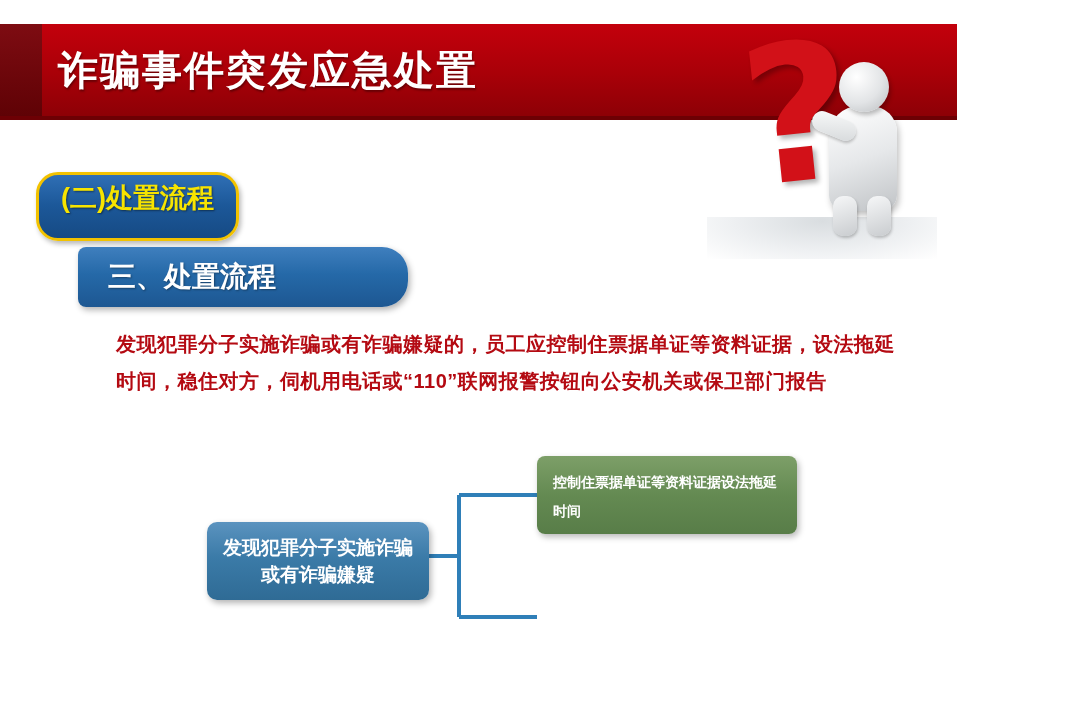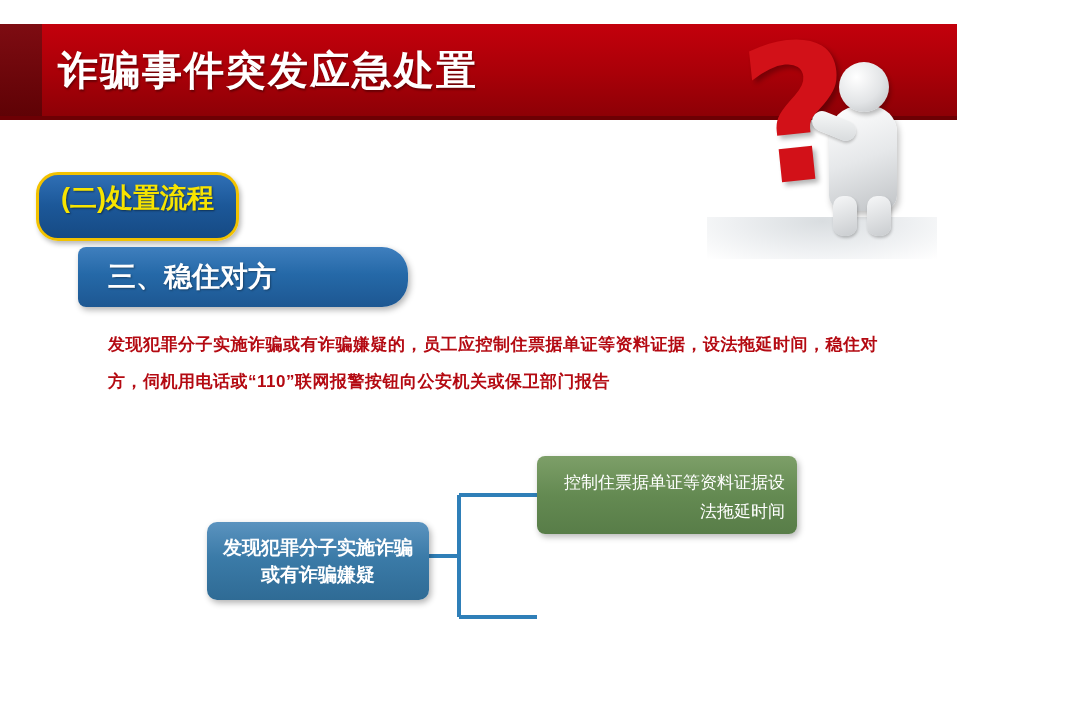--- a/index.html
+++ b/index.html
@@ -169,24 +169,24 @@
     font-weight: bold;
     color: #ffffff;
     line-height: 36px;
     white-space: nowrap;
     text-shadow: 1px 1px 2px rgba(0,0,0,0.35);
   }
 
   
   .body-para {
     position: absolute;
-    left: 108px;
+    left: 116px;
     top: 302px;
     width: 790px;
-    font-size: 17px;
+    font-size: 20px;
     font-weight: bold;
     color: #b40a12;
     line-height: 37px;
     letter-spacing: 0.5px;
   }
 
   
   .node-root {
     position: absolute;
     left: 207px;
@@ -224,25 +224,24 @@
     left: 537px;
     top: 546px;
     width: 260px;
     height: 106px;
   }
   .node-green-text {
     position: absolute;
     left: 16px;
     top: 12px;
     right: 12px;
-    font-size: 17px;
-    font-weight: normal;
+    font-size: 14px;
+    font-weight: bold;
     color: #ffffff;
     line-height: 29px;
-    text-align: right;
   }
   .connector {
     position: absolute;
     left: 429px;
     top: 462px;
     width: 110px;
     height: 140px;
   }
 
   
@@ -281,21 +280,21 @@
     <div class="fig-arm"></div>
     <div class="fig-leg-a"></div>
     <div class="fig-leg-b"></div>
   </div>
 
   <div class="section-pill">
     <div class="section-pill-text">(二)处置流程</div>
   </div>
 
   <div class="sub-banner">
-    <div class="sub-banner-text">三、稳住对方</div>
+    <div class="sub-banner-text">三、处置流程</div>
   </div>
 
   <div class="body-para">发现犯罪分子实施诈骗或有诈骗嫌疑的，员工应控制住票据单证等资料证据，设法拖延时间，稳住对方，伺机用电话或“110”联网报警按钮向公安机关或保卫部门报告</div>
 
   <svg class="connector" viewBox="0 0 110 140" width="110" height="140">
     <path d="M0 70 L30 70" stroke="#2f7fb8" stroke-width="4" fill="none"></path>
     <path d="M30 9 L30 131" stroke="#2f7fb8" stroke-width="4" fill="none"></path>
     <path d="M30 9 L108 9" stroke="#2f7fb8" stroke-width="4" fill="none"></path>
     <path d="M30 131 L108 131" stroke="#2f7fb8" stroke-width="4" fill="none"></path>
   </svg>

